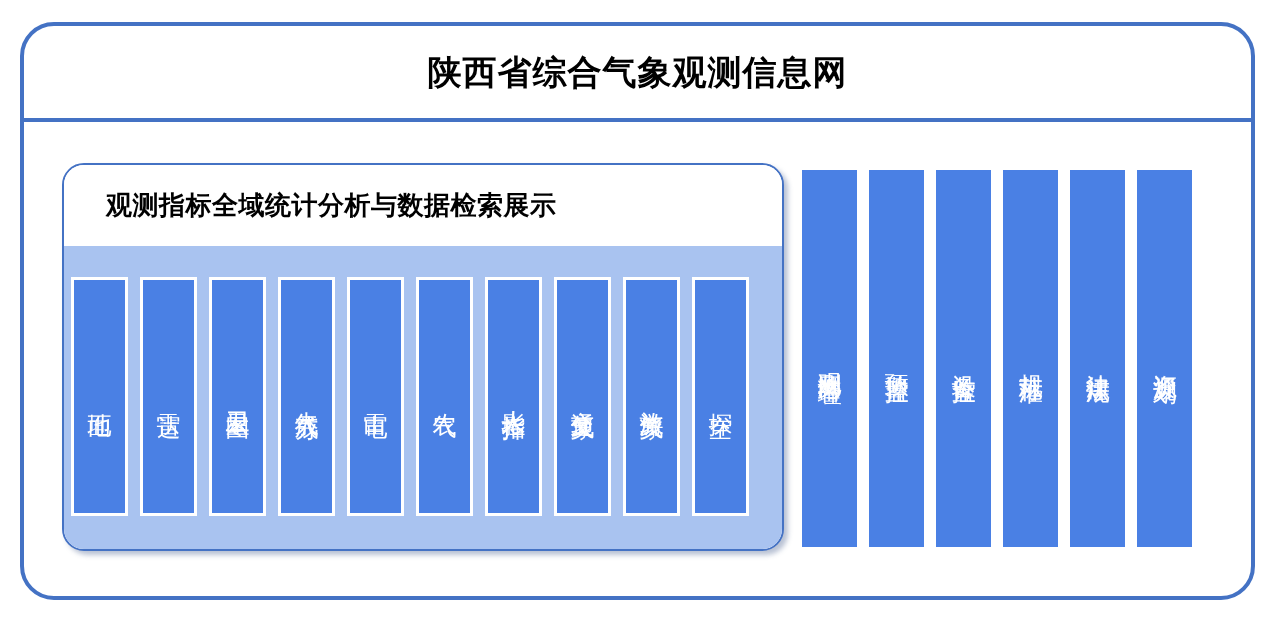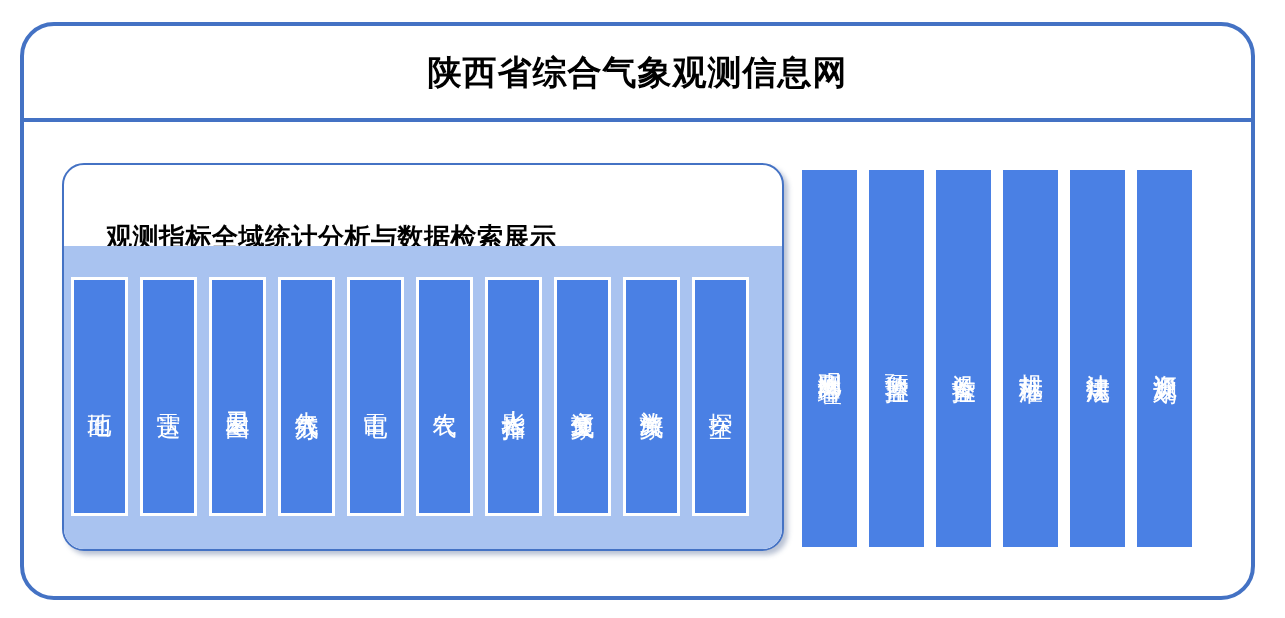--- a/index.html
+++ b/index.html
@@ -63,21 +63,20 @@
     box-shadow: 4px 4px 5px rgba(100, 120, 160, 0.45);
     overflow: hidden;
   }
   .inner-header {
     height: 81px;
     display: flex;
     align-items: center;
     padding-left: 42px;
     box-sizing: border-box;
     background: #ffffff;
-    margin-top: 32px;
   }
   .inner-header-text {
     font-size: 26px;
     font-weight: 700;
     color: #000000;
     white-space: nowrap;
     letter-spacing: 0.5px;
   }
   .inner-body {
     position: absolute;

